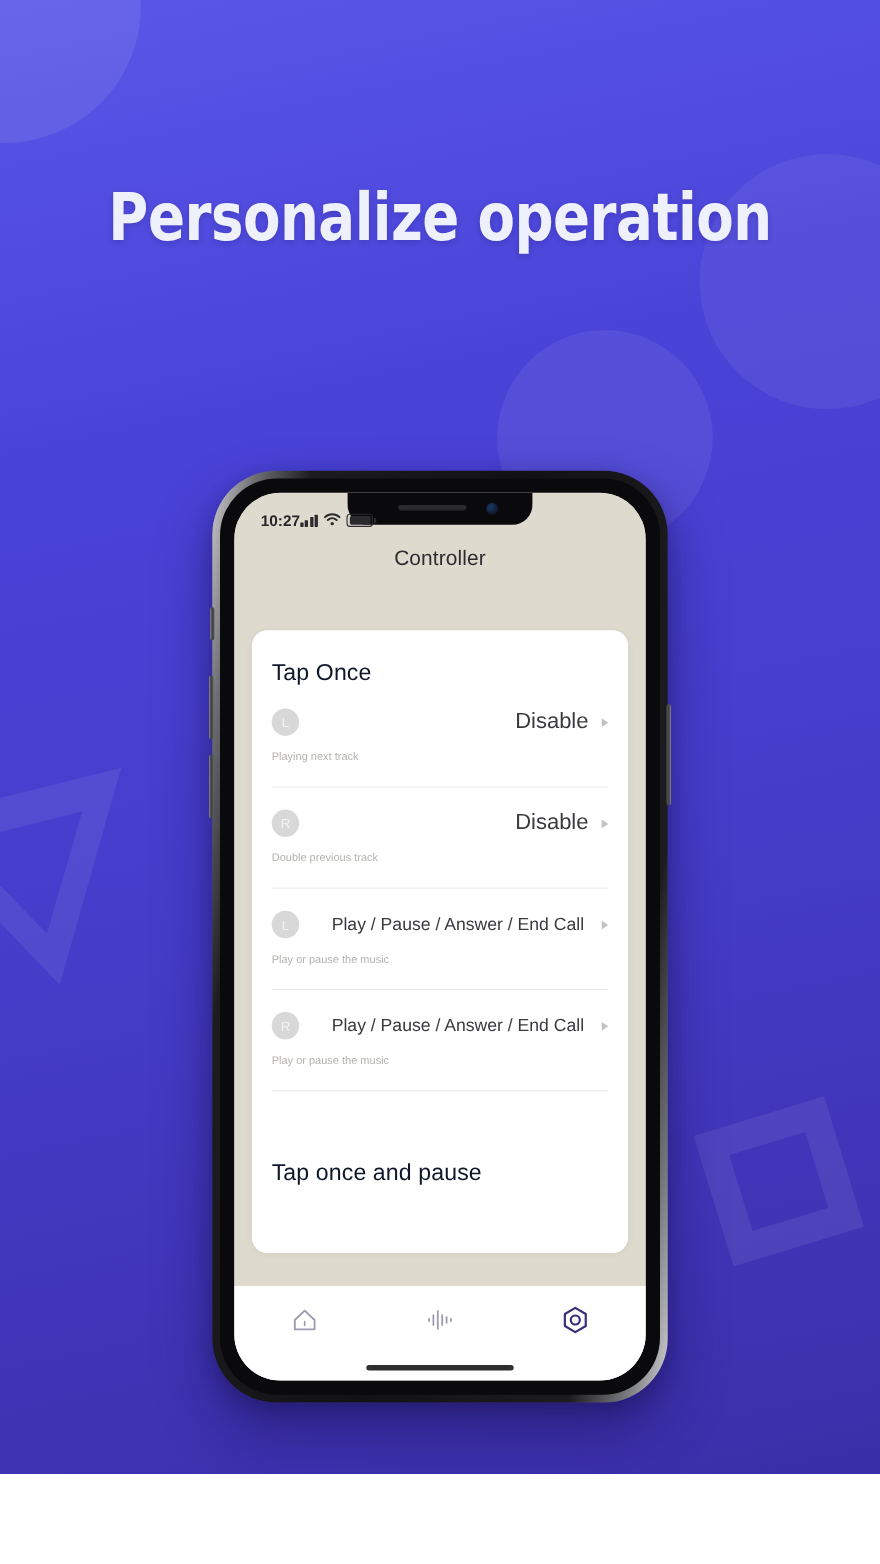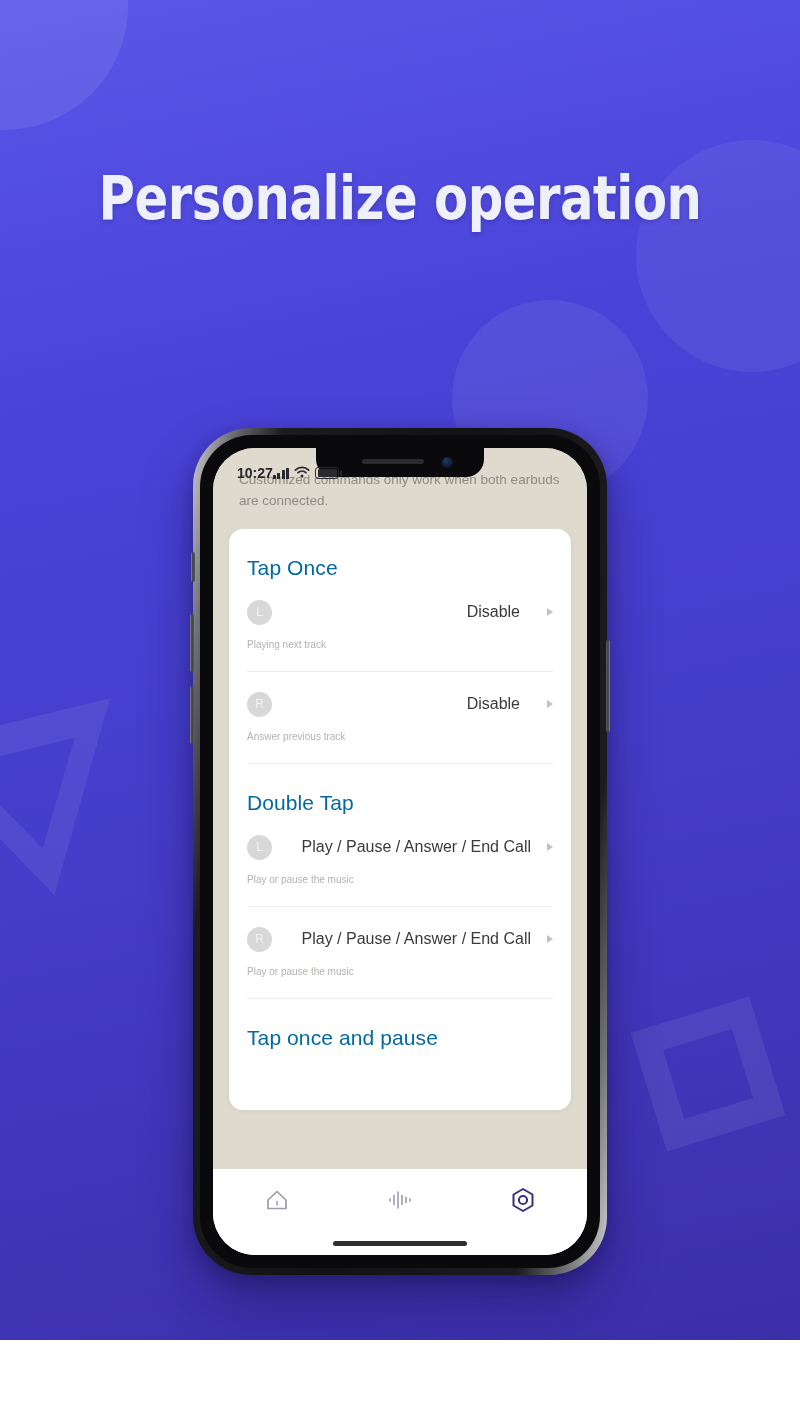--- a/index.html
+++ b/index.html
@@ -204,23 +204,24 @@
     overflow: hidden;
   }
   .card {
     background: #ffffff;
     border-radius: 14px;
     padding: 0 18px;
     box-shadow: 0 1px 6px rgba(80,70,40,0.06);
   }
   .sec-title {
     font-size: 21px;
-    color: #0369a1;
+    color: #0f172a;
     padding: 27px 0 0 0;
     letter-spacing: 0.1px;
+    margin-top: 36px;
   }
   .row {
     padding: 20px 0 0 0;
   }
   .row-main {
     display: flex;
     align-items: center;
     gap: 14px;
   }
   .lr {
@@ -231,22 +232,22 @@
     font-size: 12px;
     display: flex;
     align-items: center;
     justify-content: center;
     flex: none;
   }
   .row-value {
     margin-left: auto;
     display: flex;
     align-items: center;
-    gap: 27px;
-    font-size: 16px;
+    gap: 12px;
+    font-size: 20px;
     color: #3a393d;
     white-space: nowrap;
   }
   .row-value.wide { font-size: 16px; gap: 16px; }
   .chev {
     width: 0; height: 0;
     border-left: 6px solid #c2c2c2;
     border-top: 4.5px solid transparent;
     border-bottom: 4.5px solid transparent;
   }
@@ -303,22 +304,22 @@
     <div class="btn-side btn-mute"></div>
     <div class="btn-side btn-volup"></div>
     <div class="btn-side btn-voldn"></div>
     <div class="btn-side btn-power"></div>
 
     <div id="phone-inner">
       <div id="screen">
 
         <div id="app">
 
-
-          <div id="hint">Customized commands only work when both earbuds are connected.</div>
+          <div id="nav-title">Controller</div>
+
 
           <div id="scroll">
             <div class="card">
 
               <div class="sec-title">Tap Once</div>
 
               <div class="row">
                 <div class="row-main">
                   <div class="lr">L</div>
                   <div class="row-value">
@@ -332,26 +333,25 @@
               <div class="sep"></div>
 
               <div class="row">
                 <div class="row-main">
                   <div class="lr">R</div>
                   <div class="row-value">
                     <span>Disable</span>
                     <span class="chev"></span>
                   </div>
                 </div>
-                <div class="row-sub">Answer previous track</div>
+                <div class="row-sub">Double previous track</div>
               </div>
 
               <div class="sep"></div>
 
-              <div class="sec-title">Double Tap</div>
 
               <div class="row">
                 <div class="row-main">
                   <div class="lr">L</div>
                   <div class="row-value wide">
                     <span>Play / Pause / Answer / End Call</span>
                     <span class="chev"></span>
                   </div>
                 </div>
                 <div class="row-sub">Play or pause the music</div>

